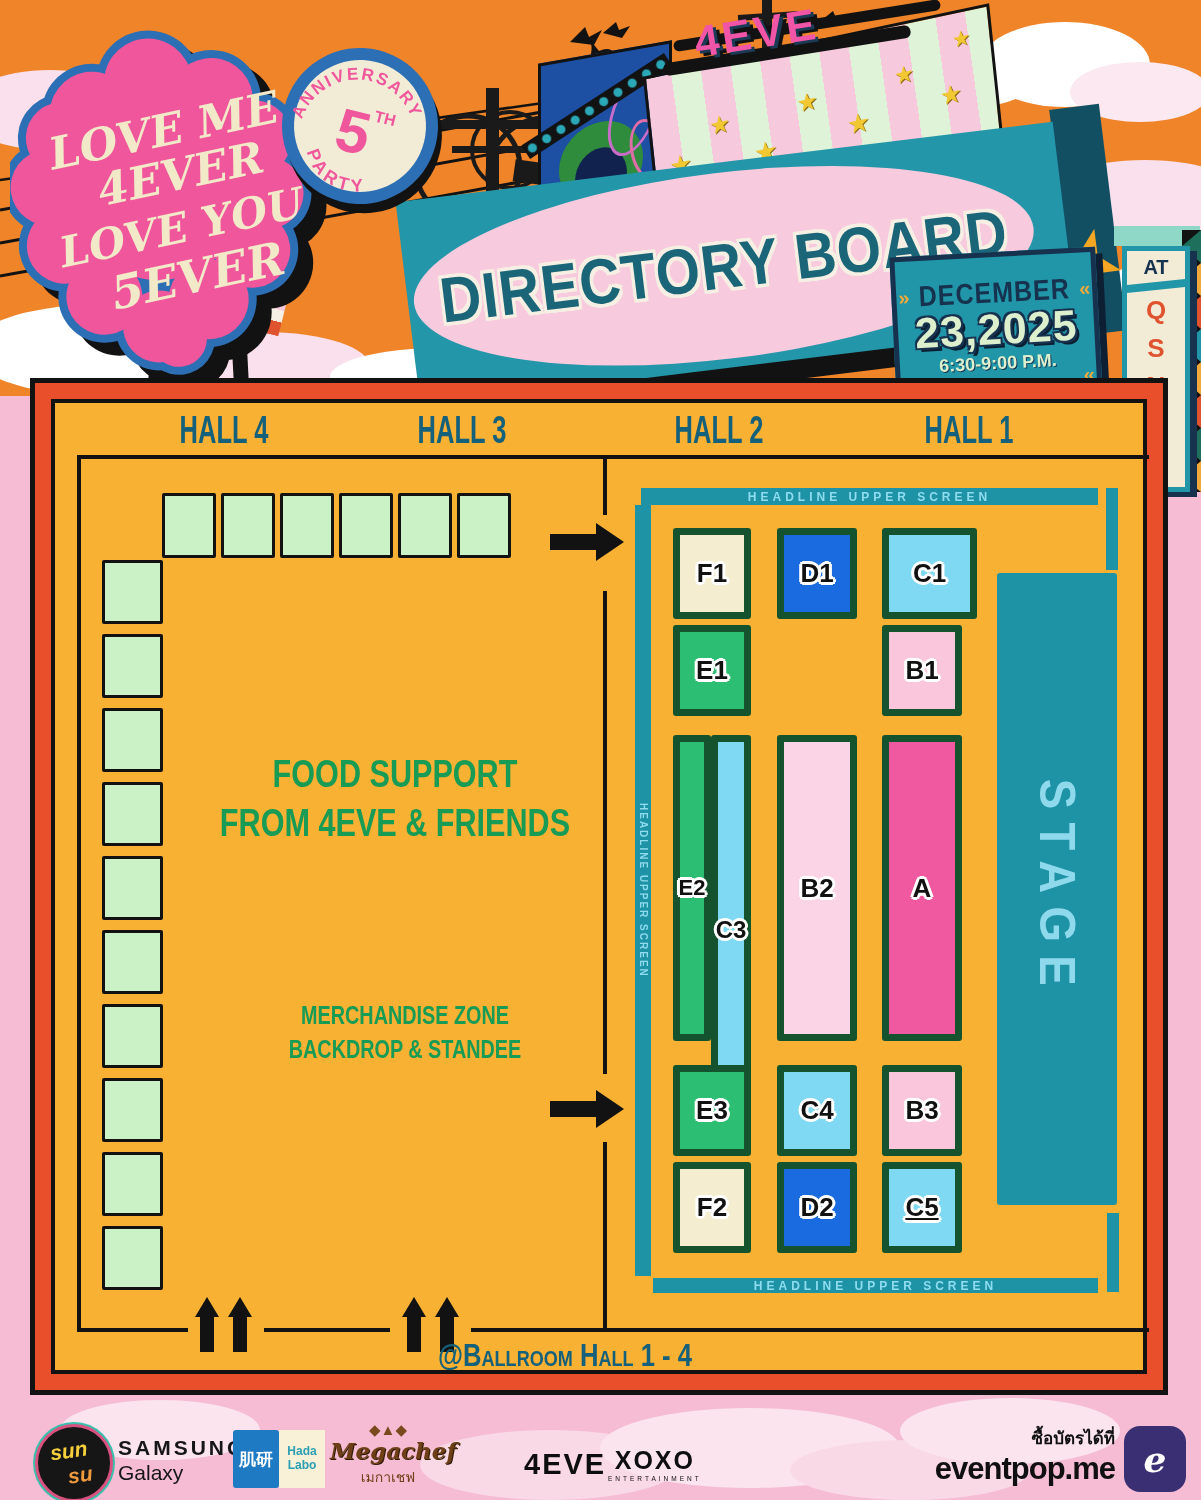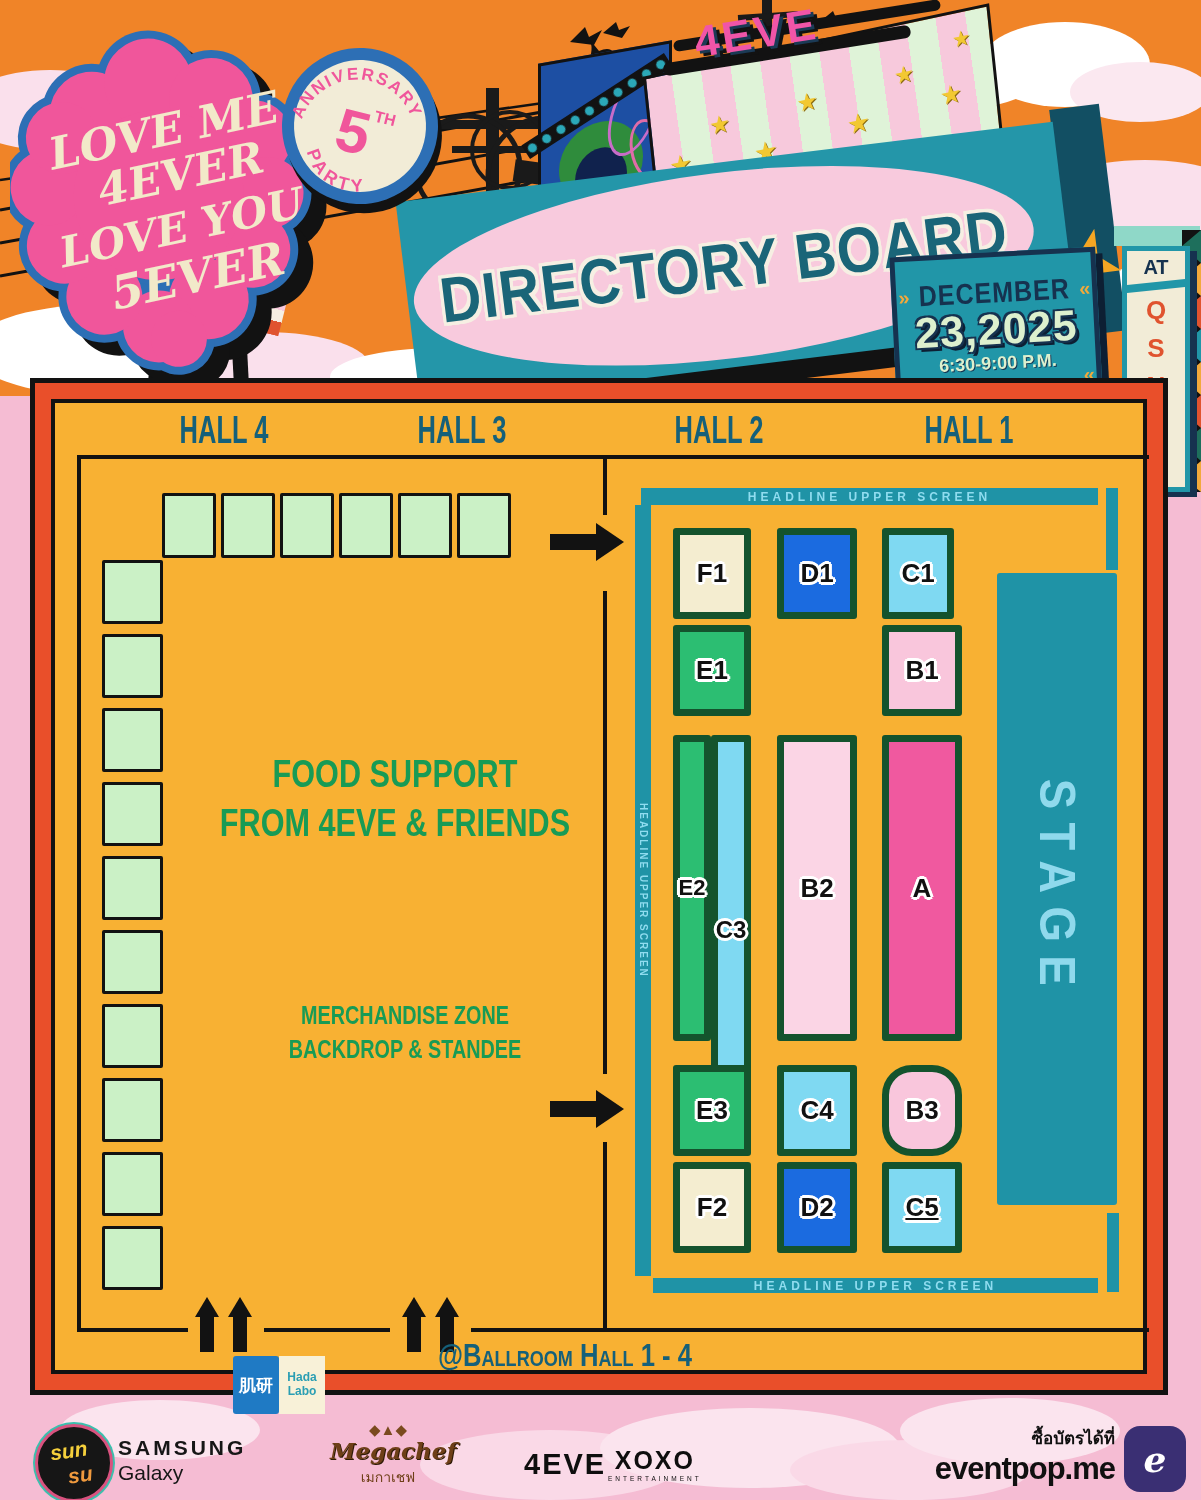--- a/index.html
+++ b/index.html
@@ -76,36 +76,36 @@
   .uppair{position:absolute;width:58px;height:56px;display:flex;gap:9px;}
   .uparrow{position:relative;width:24px;height:56px;}
   .uparrow .head{position:absolute;left:0;top:0;width:0;height:0;border-left:12px solid transparent;border-right:12px solid transparent;border-bottom:20px solid #121212;}
   .uparrow .shaft{position:absolute;left:5px;top:19px;width:14px;height:36px;background:#121212;}
   .screenbar{position:absolute;background:#1F93A6;color:#8FDCEF;display:flex;align-items:center;justify-content:center;font-weight:700;font-size:12px;letter-spacing:4px;white-space:nowrap;}
   .screenbar.vert{writing-mode:vertical-rl;font-size:10px;letter-spacing:2px;}
   .stage{left:942px;top:170px;width:120px;height:632px;background:#1F93A6;border-radius:3px;display:flex;align-items:center;justify-content:center;}
   .stage-label{writing-mode:vertical-rl;font-weight:800;font-size:48px;letter-spacing:14px;color:#8FD9EC;transform:scale(1.05,0.95);}
   .zone{position:absolute;border:7px solid #14532d;border-radius:3px;box-sizing:border-box;display:flex;align-items:center;justify-content:center;font-weight:800;font-size:26px;color:#111;
     text-shadow:-2px -2px 0 #fff,2px -2px 0 #fff,-2px 2px 0 #fff,2px 2px 0 #fff,0 -3px 0 #fff,0 3px 0 #fff,-3px 0 0 #fff,3px 0 0 #fff;}
-  .z0{left:618px;top:125px;width:78px;height:91px}.z1{left:722px;top:125px;width:80px;height:91px}.z2{left:827px;top:125px;width:72px;height:91px}
+  .z0{left:618px;top:125px;width:78px;height:91px}.z1{left:722px;top:125px;width:80px;height:91px}.z2{left:827px;top:125px;width:95px;height:91px}
   .z3{left:618px;top:222px;width:78px;height:91px}.z4{left:722px;top:222px;width:80px;height:91px}.z5{left:827px;top:222px;width:80px;height:91px}
   .z6{left:618px;top:332px;width:38px;height:306px;font-size:22px}.z7{left:656px;top:332px;width:40px;height:390px;font-size:24px}
   .z8{left:722px;top:332px;width:80px;height:306px}.z9{left:827px;top:332px;width:80px;height:306px}
   .z10{left:618px;top:662px;width:78px;height:91px}.z11{left:722px;top:662px;width:80px;height:91px}.z12{left:827px;top:662px;width:80px;height:91px}
   .z13{left:618px;top:759px;width:78px;height:91px}.z14{left:722px;top:759px;width:80px;height:91px}.z15{left:827px;top:759px;width:80px;height:91px}
   .ballroom{left:350px;top:938px;width:320px;text-align:center;font-weight:800;font-size:27px;color:#15607A;font-variant:small-caps;transform:scale(0.95,1.15);}
 
   
   .sunsu{left:35px;top:1424px;width:72px;height:72px;border-radius:50%;background:#161616;border:3px solid #D9527F;box-shadow:0 0 0 2px #3BBFAD;}
   .sunsu .l1{position:absolute;left:12px;top:12px;font-style:italic;font-weight:800;font-size:21px;color:#F5D03C;transform:rotate(-8deg);}
   .sunsu .l2{position:absolute;left:30px;top:36px;font-style:italic;font-weight:800;font-size:21px;color:#F09A3E;transform:rotate(-8deg);}
   .samsung{left:118px;top:1436px;color:#161616;}
   .samsung .s1{font-weight:800;font-size:21px;letter-spacing:3px;}
   .samsung .s2{font-weight:500;font-size:21px;margin-top:1px;}
-  .hadalabo{left:233px;top:1356px;display:flex;text-align:center;}
+  .hadalabo{left:233px;top:1430px;display:flex;text-align:center;}
   .hl-blue{width:46px;height:58px;background:#1F7AC4;border-radius:3px;color:#fff;font-weight:700;font-size:17px;display:flex;align-items:center;justify-content:center;}
   .hl-cream{width:46px;height:58px;background:#F8F1D8;display:flex;flex-direction:column;align-items:center;justify-content:center;color:#2B9EB3;font-weight:700;font-size:12px;line-height:1.15;}
   .megachef{left:330px;top:1422px;width:116px;text-align:center;color:#6E3F17;}
   .mc-crown{font-size:15px;line-height:1;color:#7A4A1E;}
   .mc-name{font-family:"DejaVu Serif","Liberation Serif",serif;font-style:italic;font-weight:700;font-size:23px;text-shadow:1px 1px 0 #2E1A06;}
   .mc-thai{font-size:14px;margin-top:2px;font-family:Liberation Mono, monospace;}
   .foureve{left:524px;top:1448px;font-weight:900;font-size:29px;letter-spacing:2px;color:#0E0E0E;}
   .xoxo{left:608px;top:1446px;color:#0E0E0E;text-align:center;}
   .xoxo .x1{font-weight:900;font-size:25px;letter-spacing:2px;}
   .xoxo .x2{font-size:6.5px;letter-spacing:3px;margin-top:0px;}
@@ -397,21 +397,21 @@
         <div class="zone z1" style="background-color: rgb(27, 107, 224);">D1</div>
         <div class="zone z2" style="background-color: rgb(127, 217, 242);">C1</div>
         <div class="zone z3" style="background-color: rgb(44, 190, 114);">E1</div>
         <div class="zone z5" style="background-color: rgb(249, 198, 220);">B1</div>
         <div class="zone z6" style="background-color: rgb(44, 190, 114);">E2</div>
         <div class="zone z7" style="background-color: rgb(127, 217, 242);">C3</div>
         <div class="zone z8" style="background-color: rgb(251, 213, 229);">B2</div>
         <div class="zone z9" style="background-color: rgb(240, 89, 159);">A</div>
         <div class="zone z10" style="background-color: rgb(44, 190, 114);">E3</div>
         <div class="zone z11" style="background-color: rgb(127, 217, 242);">C4</div>
-        <div class="zone z12" style="background-color: rgb(249, 198, 220); border-radius: 30px;">B3</div>
+        <div class="zone z12" style="background-color: rgb(249, 198, 220);">B3</div>
         <div class="zone z13" style="background-color: rgb(244, 237, 208);">F2</div>
         <div class="zone z14" style="background-color: rgb(27, 107, 224);">D2</div>
         <div class="zone z15" style="background-color: rgb(127, 217, 242); text-decoration: underline;">C5</div>
 
         <div class="abs ballroom">@Ballroom Hall 1 - 4</div>
       </div>
     </div>
   </div>
 
   <div class="cloud" style="left:60px;top:1400px;width:200px;height:60px;background:#FBE4EE;"></div>

